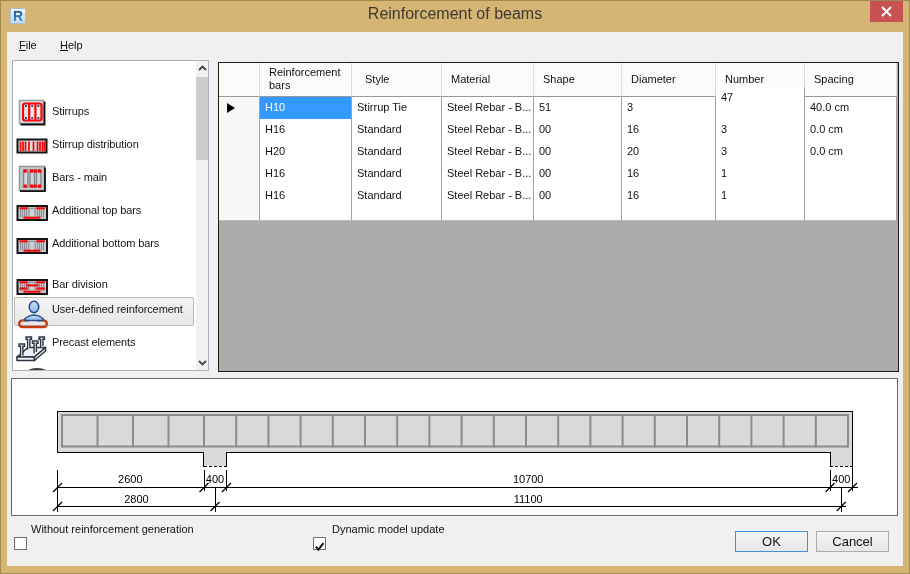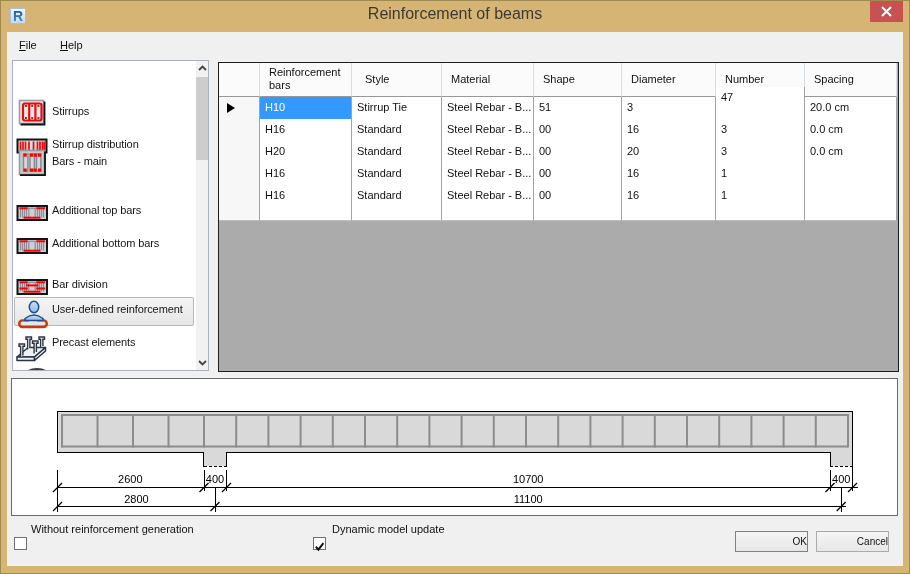--- a/index.html
+++ b/index.html
@@ -25,21 +25,21 @@
   .gh{position:absolute;top:0;height:34px;background:#fbfbfb;border-right:1px solid #d5dde5;border-bottom:1px solid #989898;font-size:11px;color:#111;padding:3px 0 0 9px;line-height:13px;}
   .gc{position:absolute;height:36px;background:#fff;border-right:1px solid #a2a2a2;border-bottom:1px solid #bdbdbd;font-size:11px;color:#111;line-height:21px;padding-left:5px;white-space:nowrap;overflow:hidden;}
   .rh{background:#f7f7f7;}
   #selcell{background:#3399ff;color:#fff;}
   #rowarrow{position:absolute;left:8px;top:6px;width:0;height:0;border-left:8px solid #000;border-top:5px solid transparent;border-bottom:5px solid transparent;}
   
   #panel{position:absolute;left:11px;top:378px;width:887px;height:138px;background:#fff;border:1px solid #6a6a6a;}
   
   .cb{position:absolute;top:537px;width:13px;height:13px;background:#fff;border:1px solid #707070;}
   .cblbl{position:absolute;top:523px;height:13px;line-height:13px;font-size:11px;color:#111;white-space:nowrap;}
-  .btn{position:absolute;top:531px;width:73px;height:21px;background:linear-gradient(#f4f4f4,#e7e7e7);font-size:10px;color:#111;text-align:right;line-height:19px;}
+  .btn{position:absolute;top:531px;width:73px;height:21px;background:linear-gradient(#f4f4f4,#e7e7e7);font-size:13px;color:#111;text-align:center;line-height:19px;}
 </style>
 </head>
 <body>
 <div id="win">
   <div id="frame"></div>
 
   <div id="appicon">
     <svg width="16" height="16" viewBox="0 0 16 16">
       <defs>
         <linearGradient id="icbg" x1="0" y1="0" x2="0" y2="1">
@@ -89,21 +89,21 @@
     </div>
     <div class="li" style="top:67px;">
       <div class="ic"><svg width="34" height="31" viewBox="0 0 34 31">
         <rect x="1.5" y="9.5" width="29" height="13" fill="#d7dcdc" stroke="#141414" stroke-width="2"></rect>
         <g stroke="#fb0207" stroke-width="1.7">
           <path d="M4.5,11.5 V21 M7,11.5 V21 M9.5,11.5 V21 M13,11.5 V21 M17.5,11.5 V21 M21.5,11.5 V21 M24,11.5 V21 M26.5,11.5 V21 M28.5,11.5 V21"></path>
         </g>
       </svg></div>
       <div class="txt">Stirrup distribution</div>
     </div>
-    <div class="li" style="top:84px;padding-left:25px;">
+    <div class="li" style="top:100px;padding-left:25px;">
       <div class="ic"><svg width="34" height="31" viewBox="0 0 34 31">
         <rect x="3.5" y="3.5" width="25" height="24" fill="#c3cacc" stroke="#9a9a9a" stroke-width="1.6"></rect>
         <path d="M29,4.5 V28.2 H4" stroke="#111" stroke-width="1.8" fill="none"></path>
         <g fill="#d2d8d9" stroke="#828a92" stroke-width="1.4">
           <rect x="7.5" y="7" width="4.4" height="17"></rect>
           <rect x="14" y="7" width="4.4" height="17"></rect>
           <rect x="20.5" y="7" width="4.4" height="17"></rect>
         </g>
         <g fill="#fb0207">
           <rect x="7.5" y="6.5" width="3.2" height="3.2"></rect>
@@ -218,21 +218,21 @@
 
     <div class="gc rh" style="left:0;top:34px;width:41px;">
         <div id="rowarrow"></div>
       </div>
     <div class="gc" id="selcell" style="left:41px;top:34px;width:92px;">H10</div>
     <div class="gc" style="left:133px;top:34px;width:90px;">Stirrup Tie</div>
     <div class="gc" style="left:223px;top:34px;width:92px;">Steel Rebar - B...</div>
     <div class="gc" style="left:315px;top:34px;width:88px;">51</div>
     <div class="gc" style="left:403px;top:34px;width:94px;">3</div>
     <div class="gc" style="left:497px;top:24px;width:89px;">47</div>
-    <div class="gc" style="left:586px;top:34px;width:92px;">20.0 cm</div>
+    <div class="gc" style="left:586px;top:34px;width:92px;">40.0 cm</div>
 
     <div class="gc rh" style="left:0;top:56px;width:41px;"></div>
     <div class="gc" style="left:41px;top:56px;width:92px;">H16</div>
     <div class="gc" style="left:133px;top:56px;width:90px;">Standard</div>
     <div class="gc" style="left:223px;top:56px;width:92px;">Steel Rebar - B...</div>
     <div class="gc" style="left:315px;top:56px;width:88px;">00</div>
     <div class="gc" style="left:403px;top:56px;width:94px;">16</div>
     <div class="gc" style="left:497px;top:56px;width:89px;">3</div>
     <div class="gc" style="left:586px;top:56px;width:92px;">0.0 cm</div>
 

